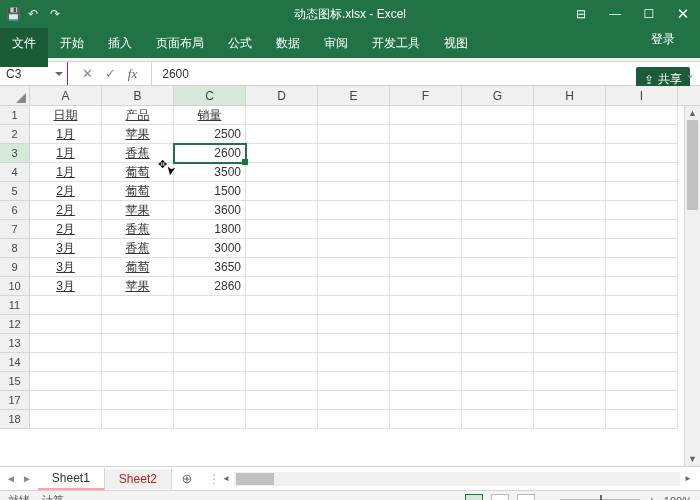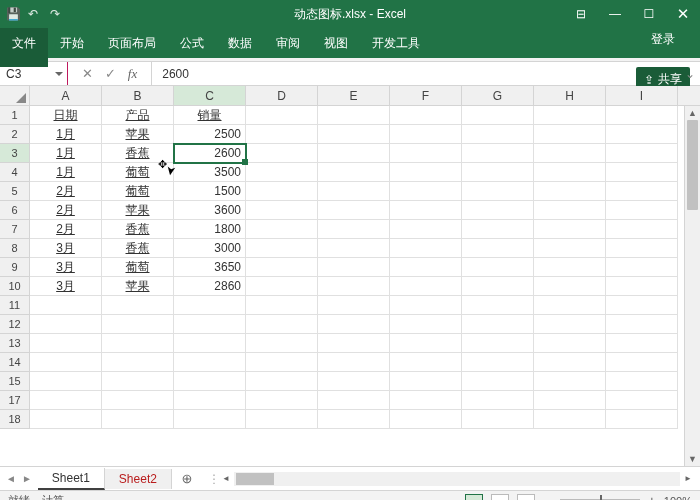--- a/index.html
+++ b/index.html
@@ -56,21 +56,21 @@
 .vscroll { position: absolute; right: 0; top: 20px; bottom: 0; width: 16px; background: #f0f0f0; border-left: 1px solid #d4d4d4; }
 .vscroll .thumb { position: absolute; top: 14px; left: 2px; right: 2px; height: 90px; background: #c1c1c1; border-radius: 1px; }
 .vscroll .arr { position: absolute; width: 100%; height: 14px; display: flex; align-items: center; justify-content: center; color: #666; font-size: 9px; }
 .vscroll .arr.up { top: 0; }
 .vscroll .arr.dn { bottom: 0; }
 
 .sheettabs { height: 24px; display: flex; align-items: center; background: #fff; border-top: 1px solid #d4d4d4; }
 .sheetnav { display: flex; padding: 0 6px; gap: 6px; color: #888; }
 .sheetnav span { font-size: 10px; }
 .sheettab { padding: 3px 14px; font-size: 12px; border-right: 1px solid #d4d4d4; cursor: pointer; }
-.sheettab.active { border-bottom: 2px solid #404040; background: #fff; font-weight: 500; }
+.sheettab.active { border-bottom: 2px solid #fca5a5; background: #fff; font-weight: 500; }
 .sheettab.inactive { background: #f0f0f0; color: #b91c1c; }
 .addsheet { width: 30px; text-align: center; color: #666; font-size: 13px; }
 .hscroll-area { flex: 1; display: flex; align-items: center; padding: 0 6px; }
 .hscroll-track { flex: 1; height: 14px; background: #f0f0f0; position: relative; margin: 0 14px; }
 .hscroll-track::before, .hscroll-track::after { content: "◄"; position: absolute; font-size: 8px; color: #666; top: 2px; }
 .hscroll-track::before { left: -12px; }
 .hscroll-track::after { content: "►"; right: -12px; }
 .hscroll-thumb { position: absolute; left: 2px; top: 1px; width: 38px; height: 12px; background: #c1c1c1; }
 
 .statusbar { height: 20px; background: #f3f3f3; border-top: 1px solid #d4d4d4; display: flex; align-items: center; font-size: 11px; color: #555; padding: 0 8px; }
@@ -96,26 +96,27 @@
     <span>⊟</span>
     <span>—</span>
     <span>☐</span>
     <span class="xbtn">✕</span>
   </div>
 </div>
 
 <div class="ribbonbar">
   <div class="tab file">文件</div>
   <div class="tab">开始</div>
+  <div class="tab">插入</div>
   <div class="tab">页面布局</div>
   <div class="tab">公式</div>
   <div class="tab">数据</div>
   <div class="tab">审阅</div>
+  <div class="tab">开发工具</div>
   <div class="tab">视图</div>
-  <div class="tab">开发工具</div>
   <div class="right">
     <div class="tell">
         <span class="bulb"></span>
         <span>告诉我...</span>
       </div>
     <div class="tab" style="padding:0 8px">登录</div>
     <div class="share">
         <span>⇪</span>
         <span>共享</span>
       </div>

